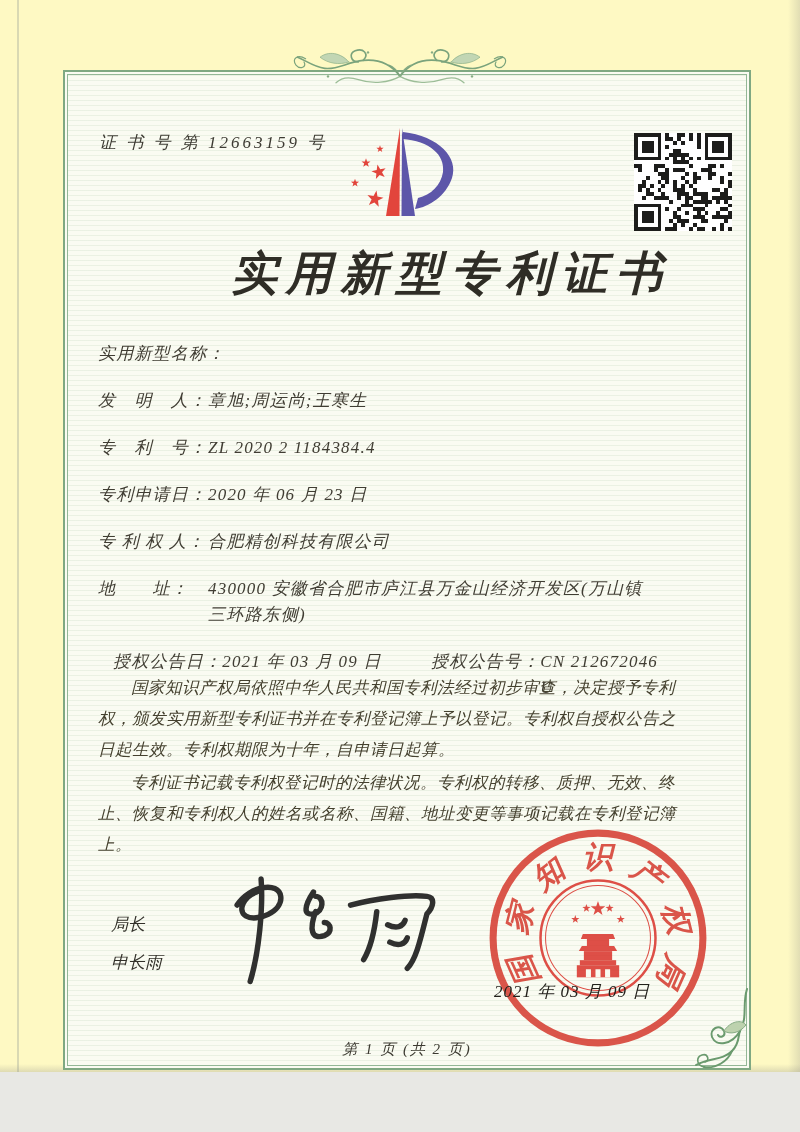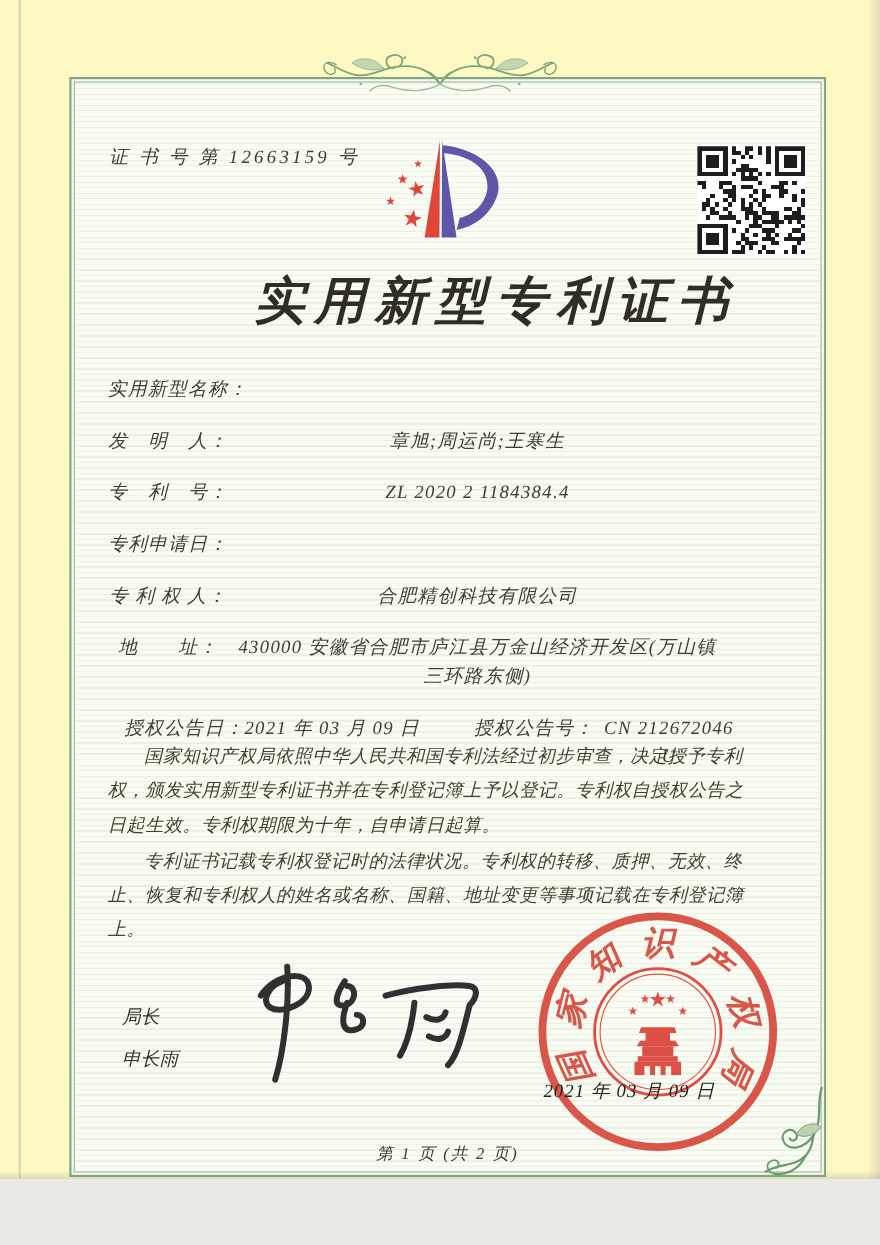--- a/index.html
+++ b/index.html
@@ -25,21 +25,21 @@
 
   .cert-no{position:absolute;left:99px;top:131px;font-size:17px;letter-spacing:3px;color:#3d3b33;}
   .logo{position:absolute;left:342px;top:110px;width:145px;height:128px;}
   .qr{position:absolute;left:634px;top:133px;width:98px;height:98px;}
 
   .title{
     position:absolute;left:63px;top:243px;width:688px;text-align:center;
     font-size:46px;font-weight:bold;letter-spacing:9px;color:#2f2d26;margin-left:44px;
   }
 
-  .fields{position:absolute;left:98px;top:341px;width:578px;font-size:17px;letter-spacing:1.2px;color:#403d33;text-align:center;}
+  .fields{position:absolute;left:98px;top:341px;width:578px;font-size:17px;letter-spacing:1.2px;color:#403d33;}
   .row{display:flex;line-height:26px;margin-bottom:21px;}
   .row .lab{flex:0 0 110px;white-space:nowrap;}
   .row .val{flex:1;max-width:452px;}
   .grant-row{display:flex;line-height:26px;}
   .grant-left{flex:0 0 318px;display:flex;}
   .grant-right{display:flex;}
   .grant-row .lab{white-space:nowrap;margin-left:15px;}
 
   .paras{position:absolute;left:98px;top:672px;width:582px;font-size:16.5px;line-height:31px;color:#45412f;}
   .paras p{margin:0 0 2px 0;text-indent:2em;letter-spacing:.5px;}
@@ -408,20 +408,21 @@
     <div class="row">
       <span class="lab">发　明　人：</span>
       <span class="val">章旭;周运尚;王寒生</span>
     </div>
     <div class="row">
       <span class="lab">专　利　号：</span>
       <span class="val">ZL 2020 2 1184384.4</span>
     </div>
     <div class="row">
       <span class="lab">专利申请日：</span>
+      <span class="val">2020 年 06 月 23 日</span>
     </div>
     <div class="row">
       <span class="lab">专 利 权 人：</span>
       <span class="val">合肥精创科技有限公司</span>
     </div>
     <div class="row">
       <span class="lab">地　　址：</span>
       <span class="val">430000 安徽省合肥市庐江县万金山经济开发区(万山镇三环路东侧)</span>
     </div>
     <div class="grant-row">

